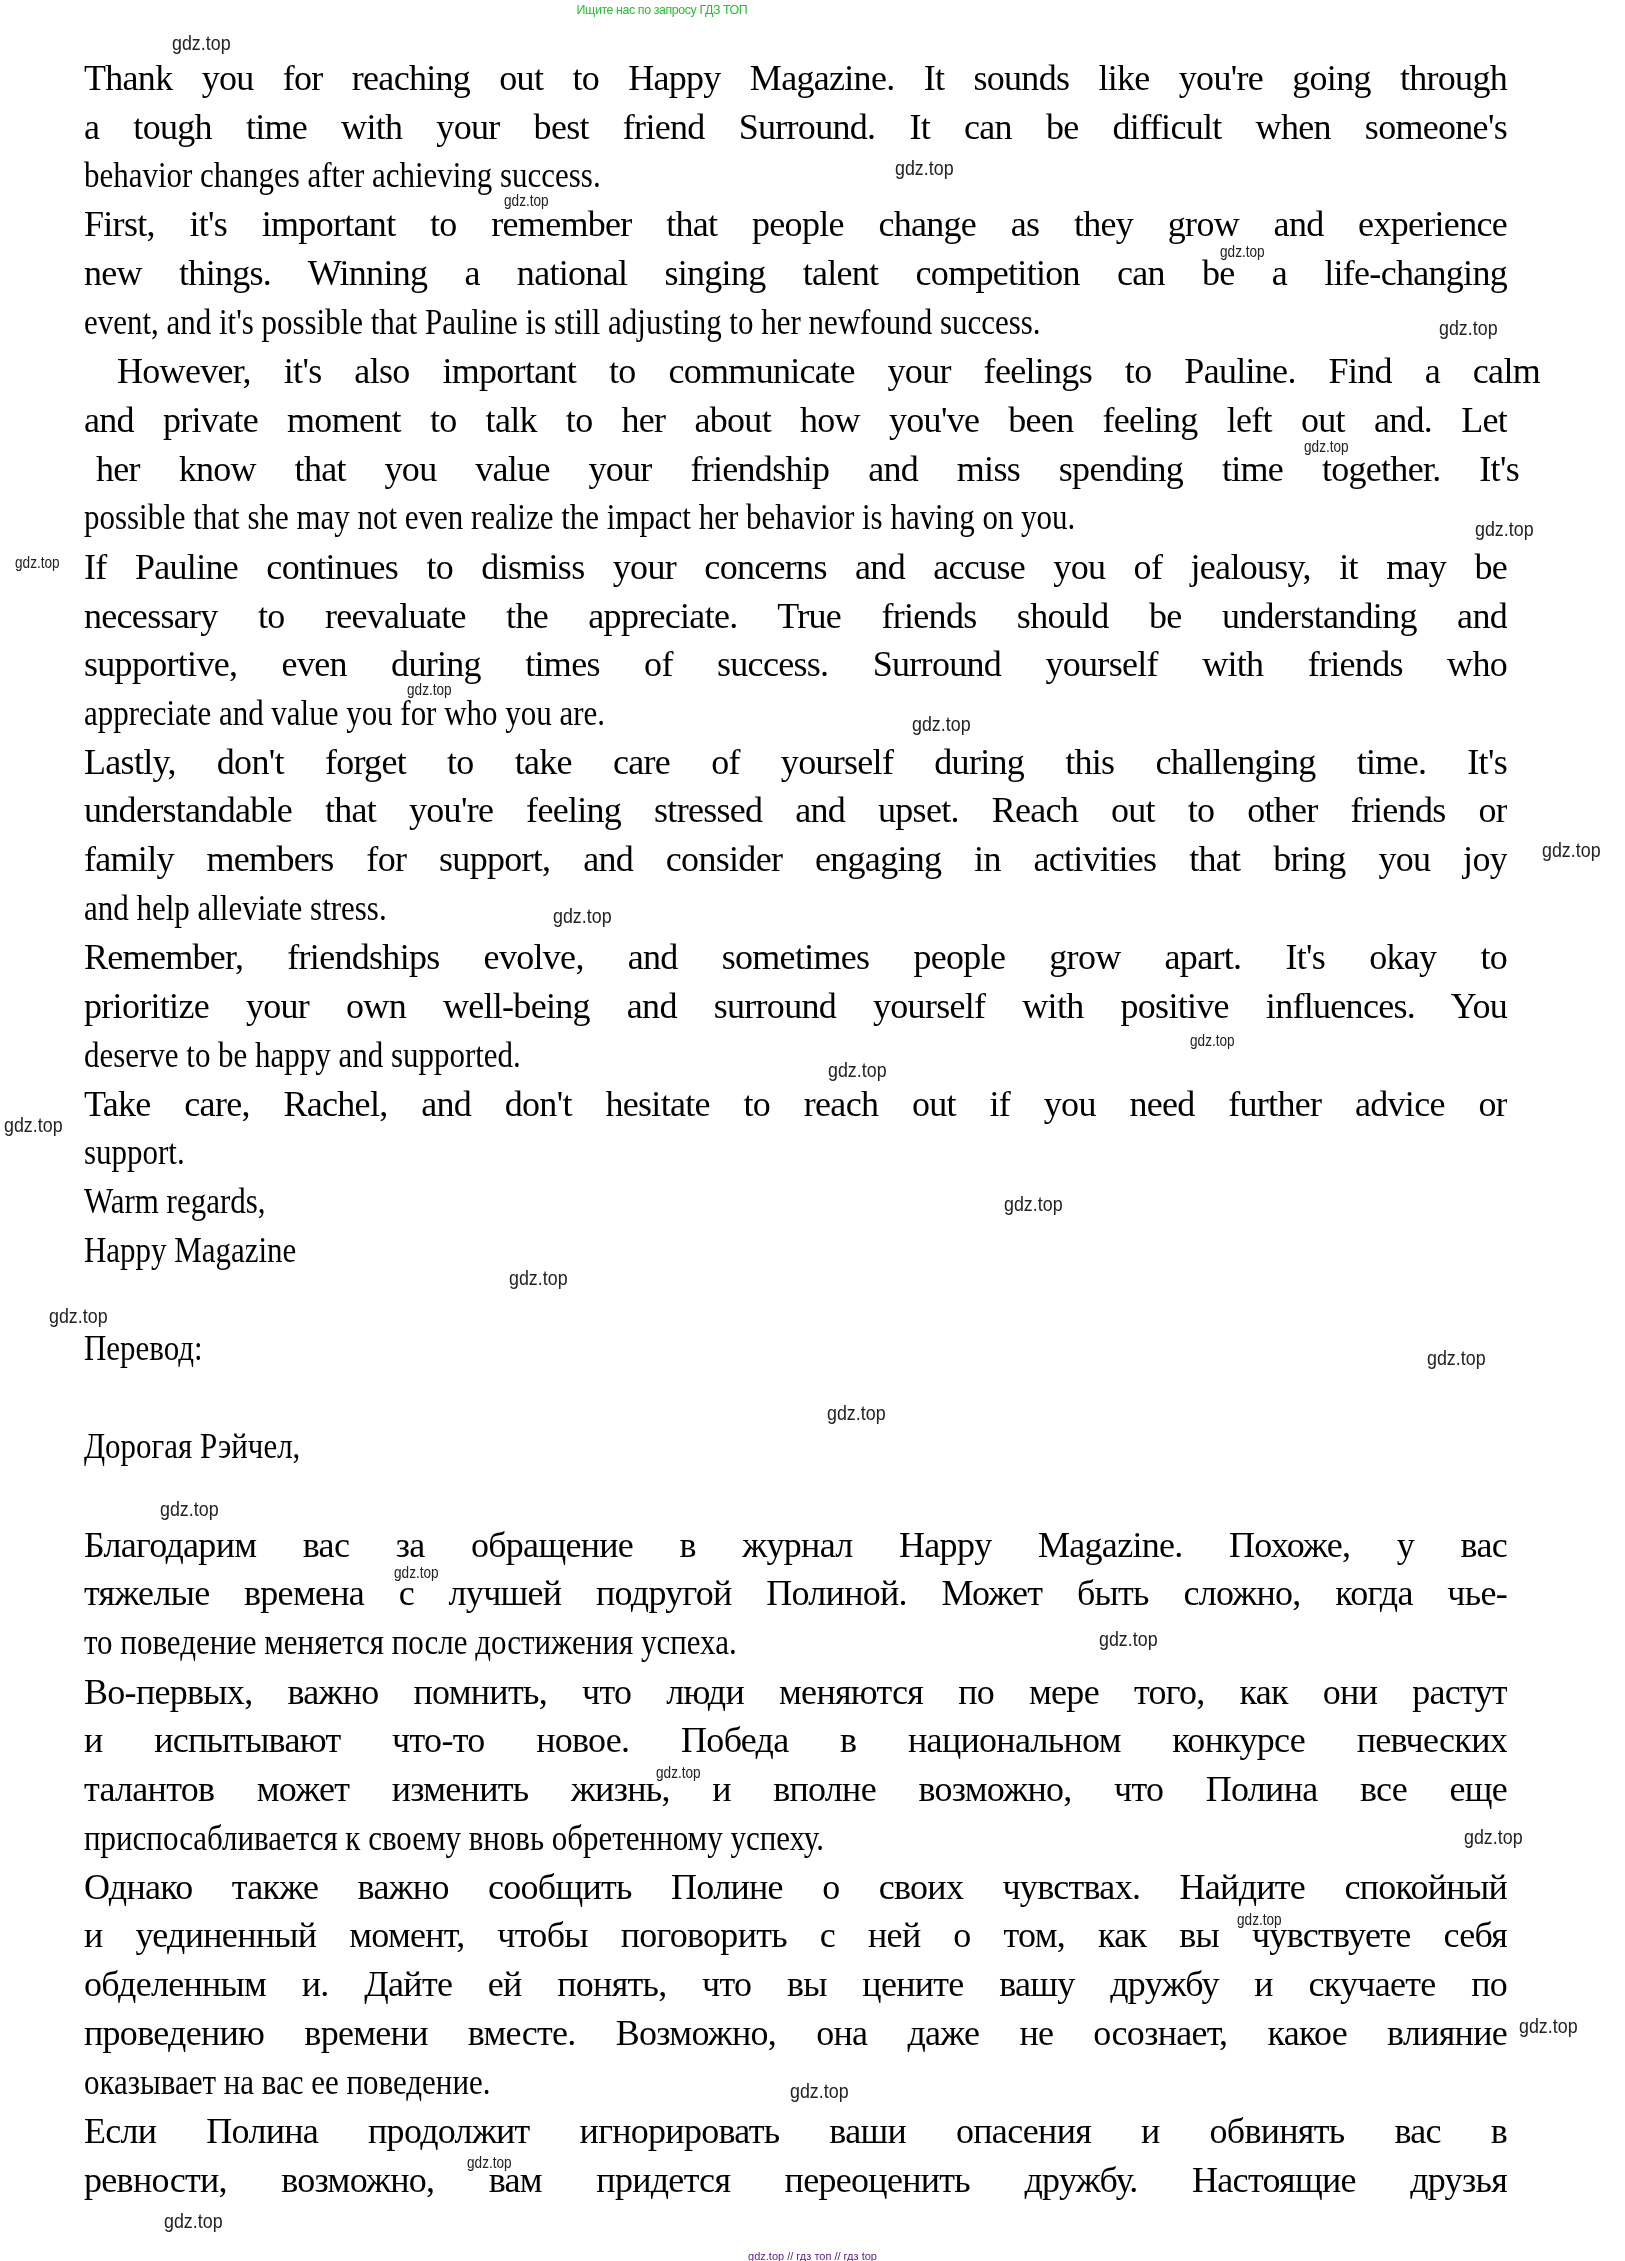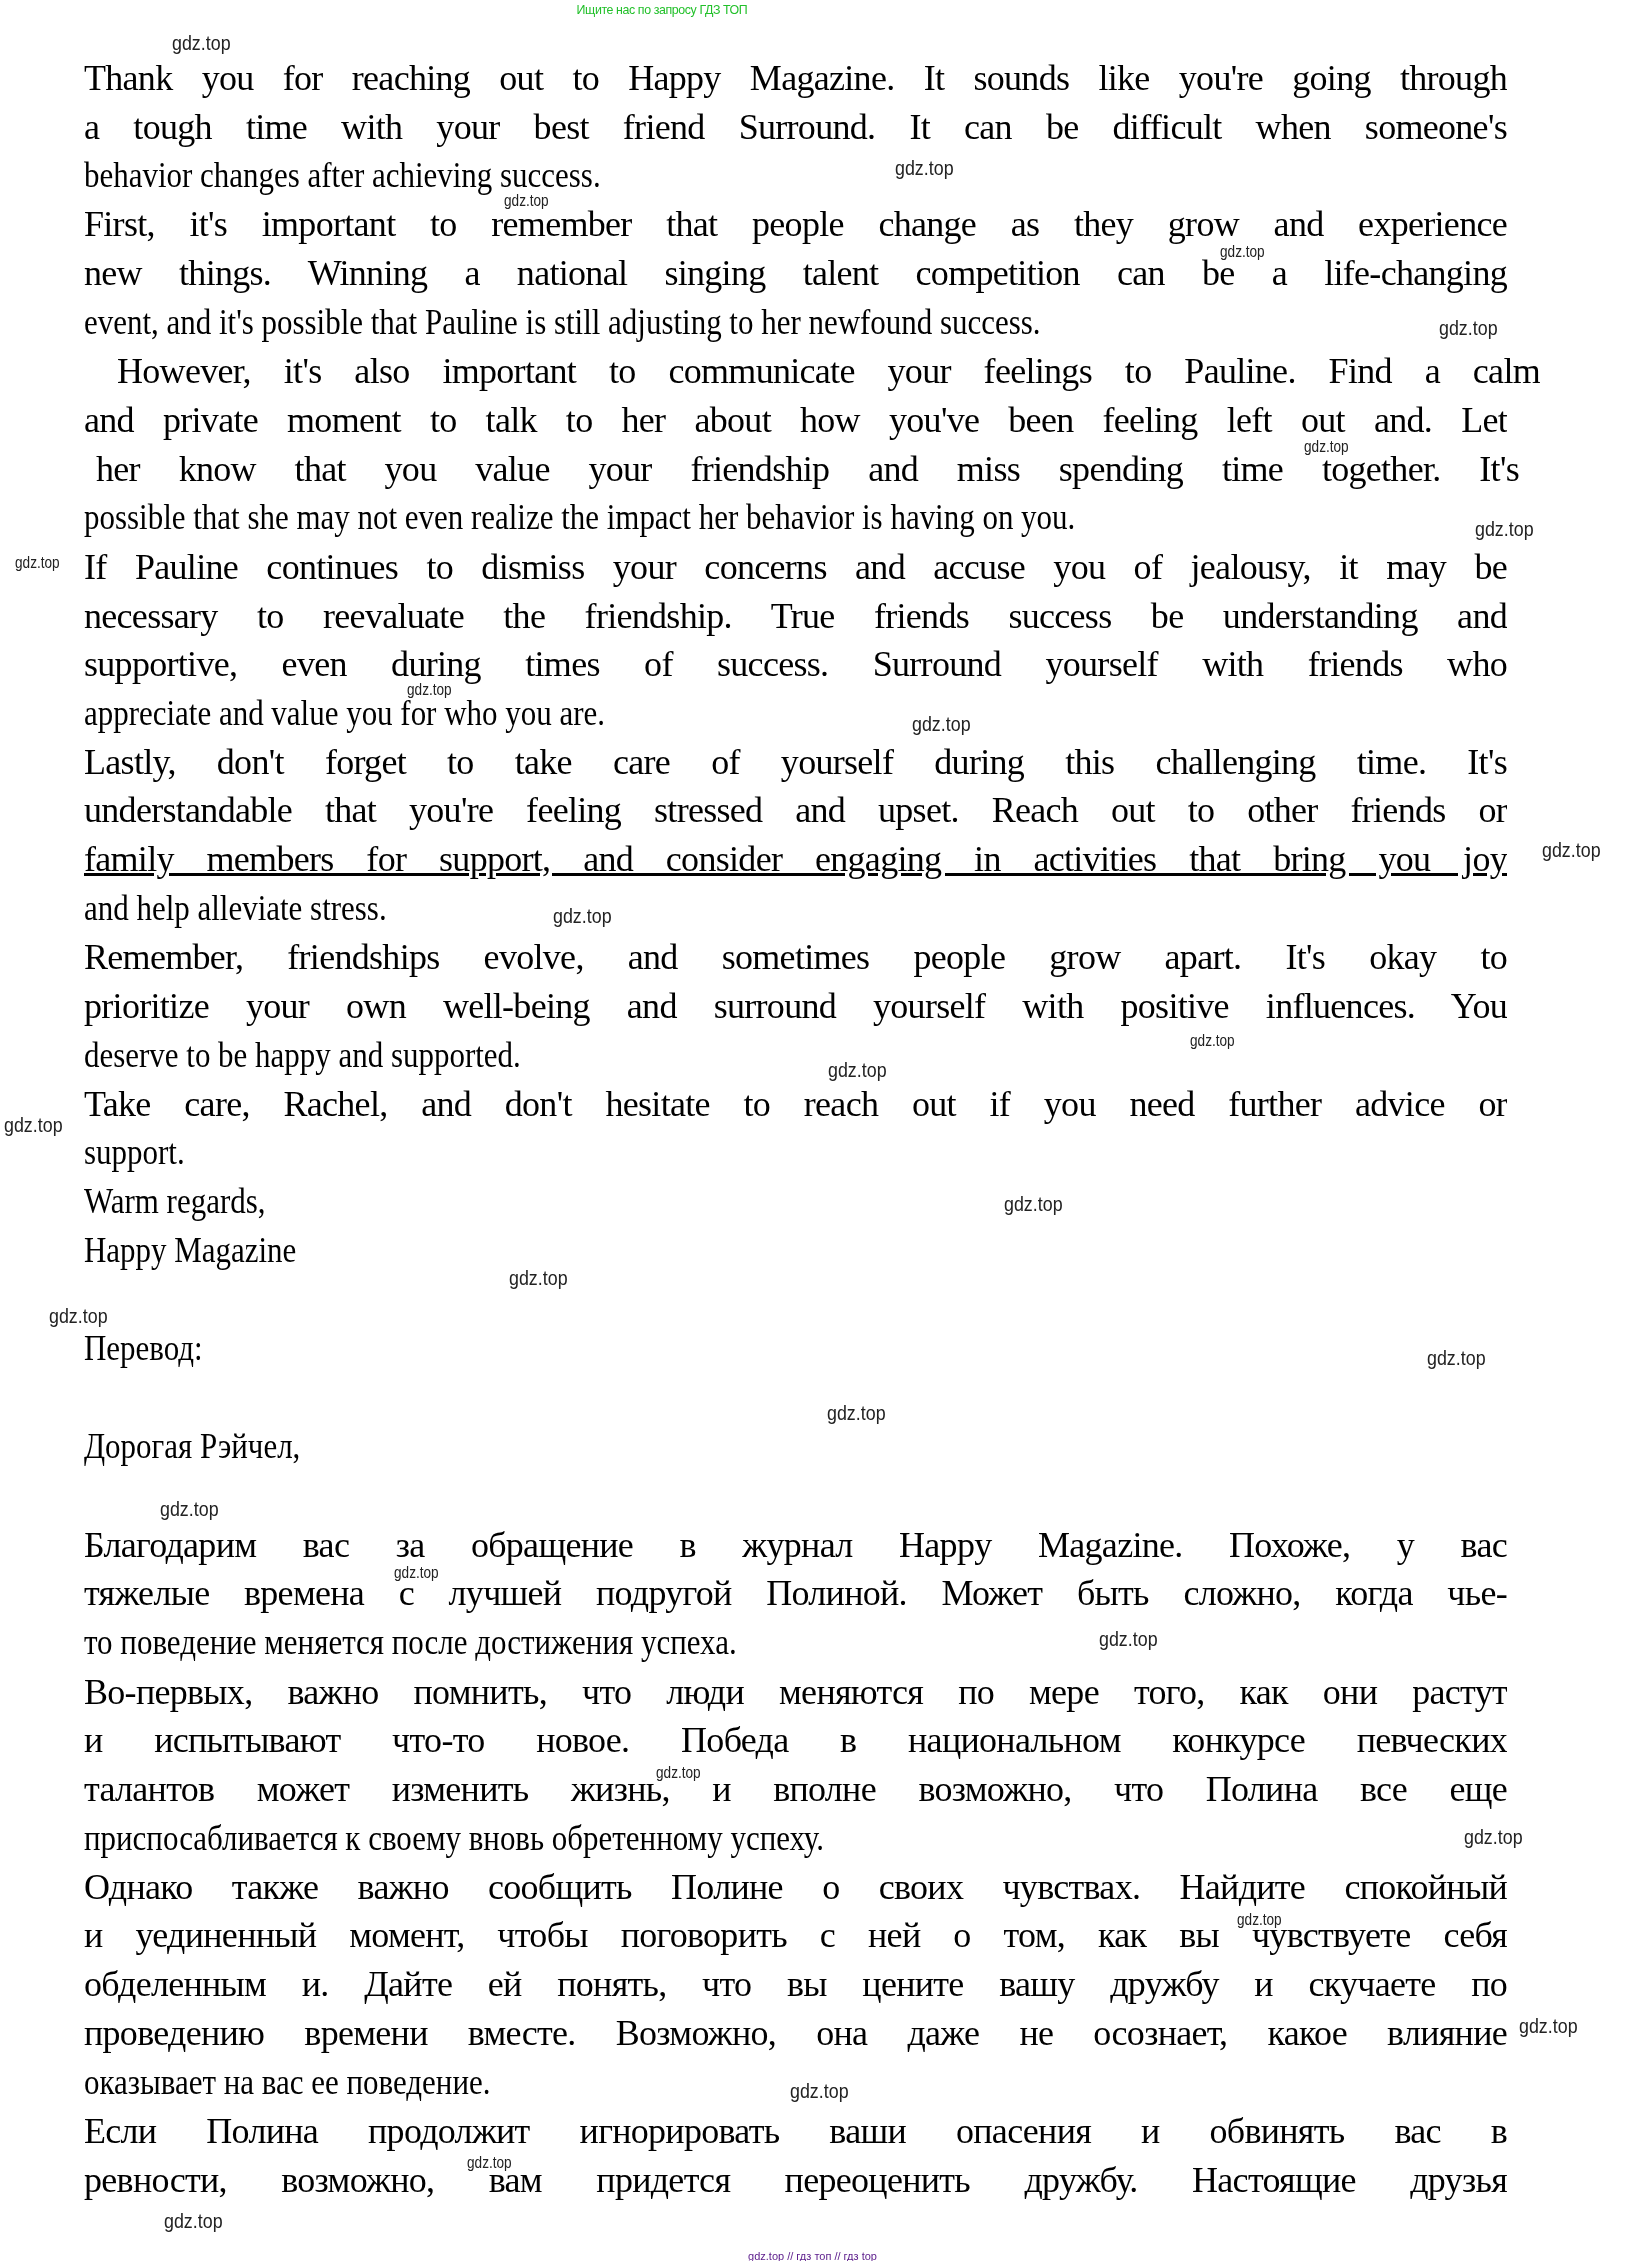--- a/index.html
+++ b/index.html
@@ -26,26 +26,26 @@
     <div class="line just" style="top: 103px; letter-spacing: -0.7px;">a tough time with your best friend Surround. It can be difficult when someone's</div>
     <div class="line" style="top: 151px; transform: scaleX(0.86);">behavior changes after achieving success.</div>
     <div class="line just" style="top: 200px; letter-spacing: -0.7px;">First, it's important to remember that people change as they grow and experience</div>
     <div class="line just" style="top: 249px; letter-spacing: -0.7px;">new things. Winning a national singing talent competition can be a life-changing</div>
     <div class="line" style="top: 298px; transform: scaleX(0.86);">event, and it's possible that Pauline is still adjusting to her newfound success.</div>
     <div class="line just" style="top: 347px; letter-spacing: -0.7px; margin-left: 33px;">However, it's also important to communicate your feelings to Pauline. Find a calm</div>
     <div class="line just" style="top: 396px; letter-spacing: -0.7px;">and private moment to talk to her about how you've been feeling left out and. Let</div>
     <div class="line just" style="top: 445px; letter-spacing: -0.7px; margin-left: 12px;">her know that you value your friendship and miss spending time together. It's</div>
     <div class="line" style="top: 493px; transform: scaleX(0.86);">possible that she may not even realize the impact her behavior is having on you.</div>
     <div class="line just" style="top: 543px; letter-spacing: -0.7px;">If Pauline continues to dismiss your concerns and accuse you of jealousy, it may be</div>
-    <div class="line just" style="top: 592px; letter-spacing: -0.7px;">necessary to reevaluate the friendship. True friends success be understanding and</div>
+    <div class="line just" style="top: 592px; letter-spacing: -0.7px;">necessary to reevaluate the appreciate. True friends should be understanding and</div>
     <div class="line just" style="top: 640px; letter-spacing: -0.7px;">supportive, even during times of success. Surround yourself with friends who</div>
     <div class="line" style="top: 689px; transform: scaleX(0.86);">appreciate and value you for who you are.</div>
     <div class="line just" style="top: 738px; letter-spacing: -0.7px;">Lastly, don't forget to take care of yourself during this challenging time. It's</div>
     <div class="line just" style="top: 786px; letter-spacing: -0.7px;">understandable that you're feeling stressed and upset. Reach out to other friends or</div>
-    <div class="line just" style="top: 835px; letter-spacing: -0.7px; text-decoration: underline;">family members for support, and consider engaging in activities that bring you joy</div>
+    <div class="line just" style="top: 835px; letter-spacing: -0.7px;">family members for support, and consider engaging in activities that bring you joy</div>
     <div class="line" style="top: 884px; transform: scaleX(0.86);">and help alleviate stress.</div>
     <div class="line just" style="top: 933px; letter-spacing: -0.7px;">Remember, friendships evolve, and sometimes people grow apart. It's okay to</div>
     <div class="line just" style="top: 982px; letter-spacing: -0.7px;">prioritize your own well-being and surround yourself with positive influences. You</div>
     <div class="line" style="top: 1031px; transform: scaleX(0.86);">deserve to be happy and supported.</div>
     <div class="line just" style="top: 1080px; letter-spacing: -0.7px;">Take care, Rachel, and don't hesitate to reach out if you need further advice or</div>
     <div class="line" style="top: 1128px; transform: scaleX(0.86);">support.</div>
     <div class="line" style="top: 1177px; transform: scaleX(0.86);">Warm regards,</div>
     <div class="line" style="top: 1226px; transform: scaleX(0.86);">Happy Magazine</div>
   </div>
 <div class="line" id="tr-head" style="top: 1324px; transform: scaleX(0.86);">Перевод:</div>

